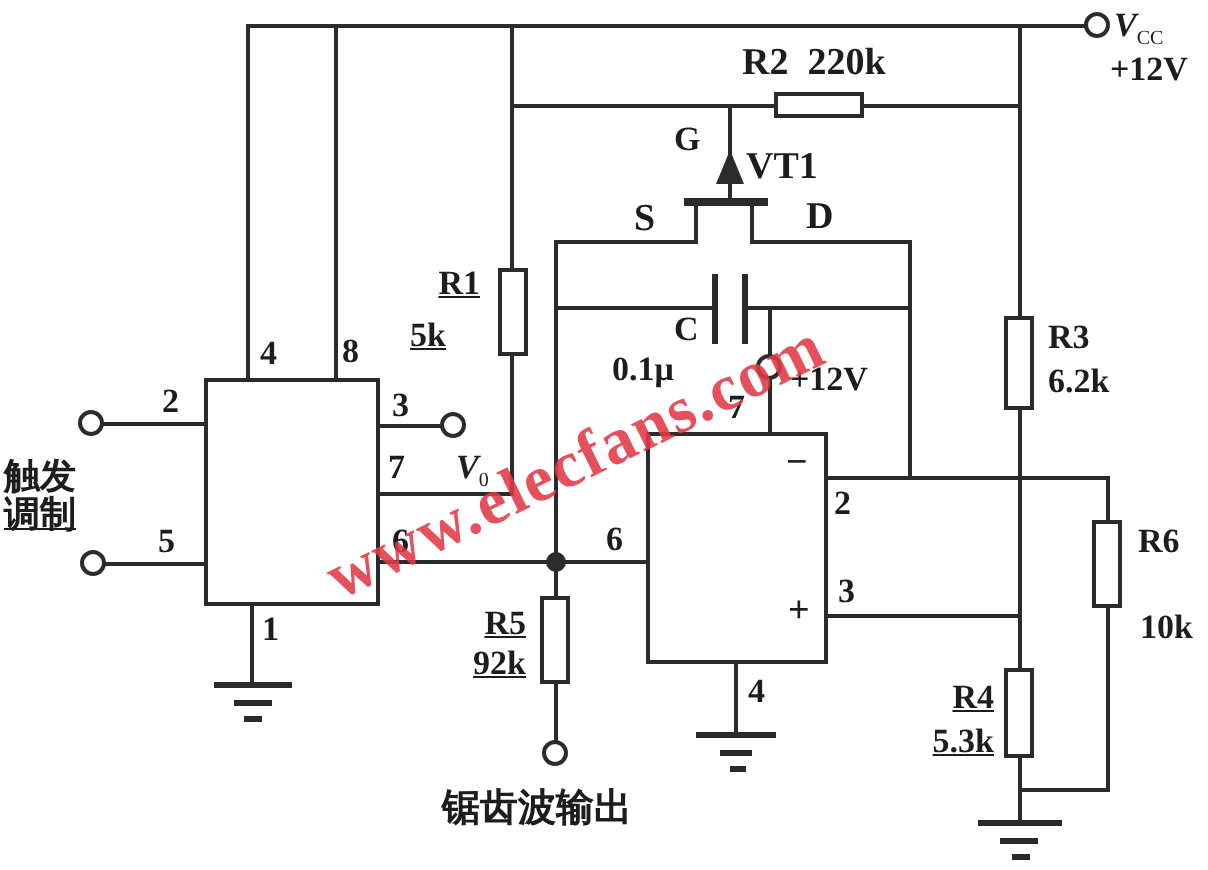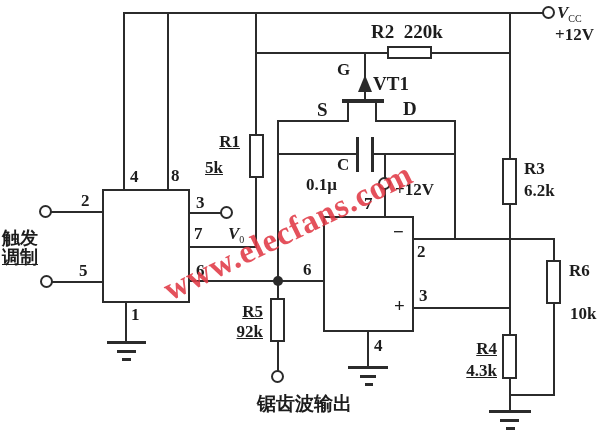--- a/index.html
+++ b/index.html
@@ -147,24 +147,24 @@
   <div class="lbl lbl-big" style="left:393px;top:222px;">−</div>
   <div class="lbl" style="left:417px;top:243px;">2</div>
   <div class="lbl lbl-big" style="left:394px;top:296px;">+</div>
   <div class="lbl" style="left:419px;top:287px;">3</div>
   <div class="lbl" style="left:374px;top:337px;">4</div>
 
   <div class="lbl ralign" style="left:225px;top:303px;width:38px;">R5</div>
   <div class="lbl ralign" style="left:225px;top:323px;width:38px;">92k</div>
 
   <div class="lbl ralign" style="left:452px;top:340px;width:45px;">R4</div>
-  <div class="lbl ralign" style="left:452px;top:362px;width:45px;">4.3k</div>
+  <div class="lbl ralign" style="left:452px;top:362px;width:45px;">5.3k</div>
 
   <div class="lbl" style="left:569px;top:262px;">R6</div>
   <div class="lbl" style="left:570px;top:285px;margin-top:20px;">10k</div>
 
   <div class="cjk" style="position:absolute;left:2px;top:226px;">触发</div>
   <div class="cjk" style="position:absolute;left:2px;top:245px;text-decoration:underline;">调制</div>
-  <div class="cjk" style="position:absolute;left:221px;top:391px;font-size:19px;margin-left:36px;">锯齿波输出</div>
+  <div class="cjk" style="position:absolute;left:221px;top:391px;font-size:19px;">锯齿波输出</div>
 
   <div id="wm">www.elecfans.com</div>
 
 </div>
 
 </body></html>

